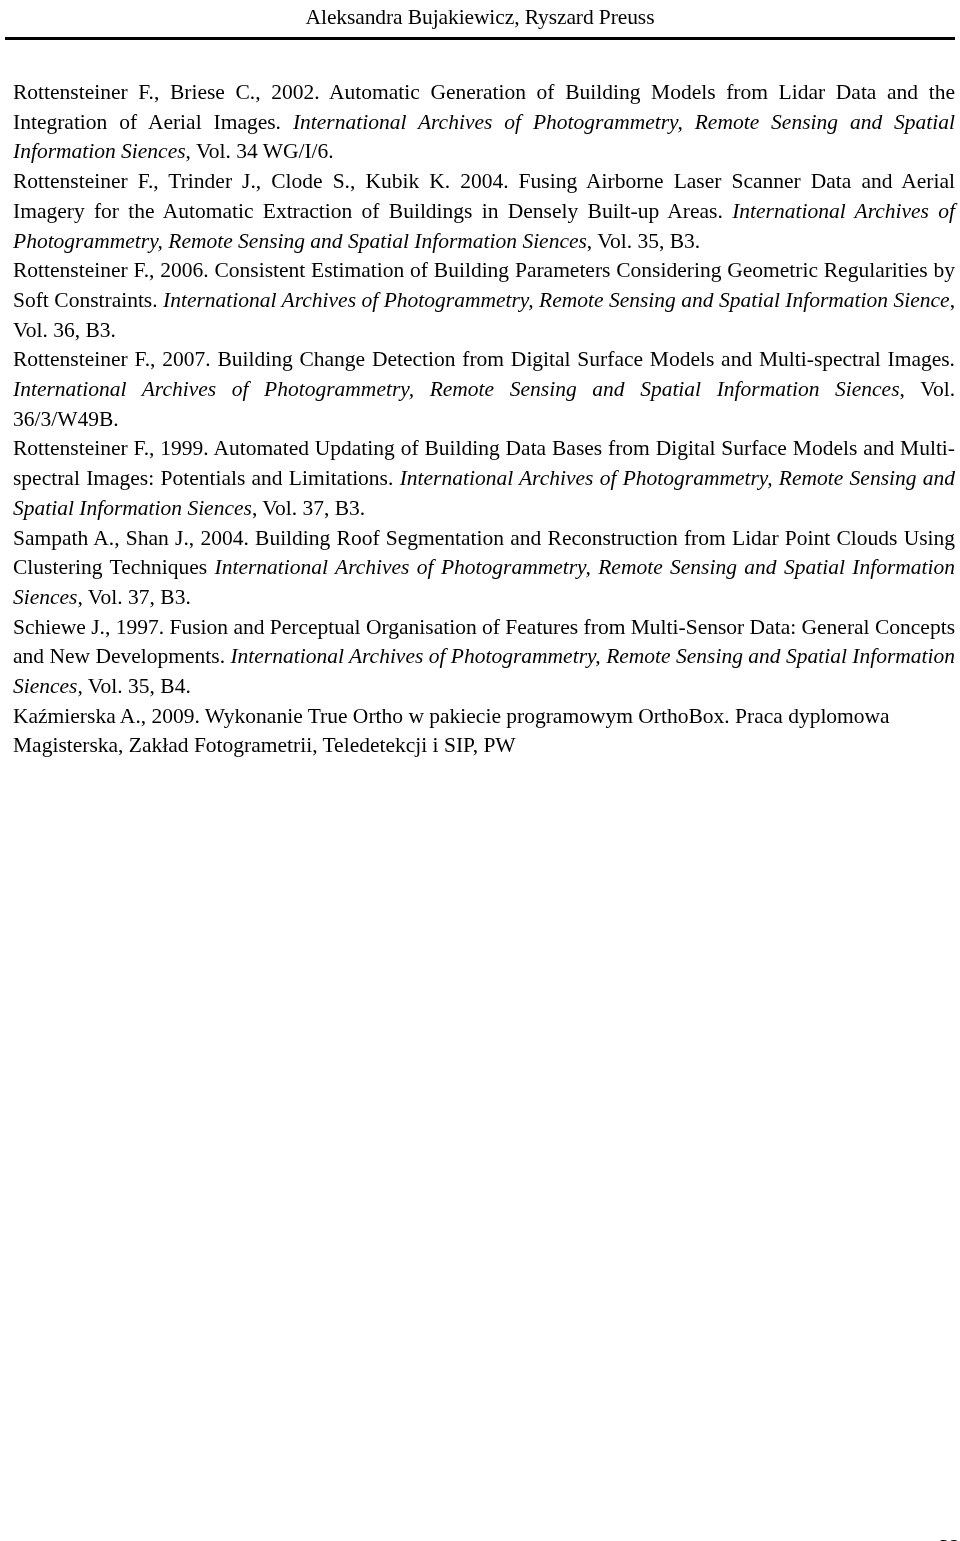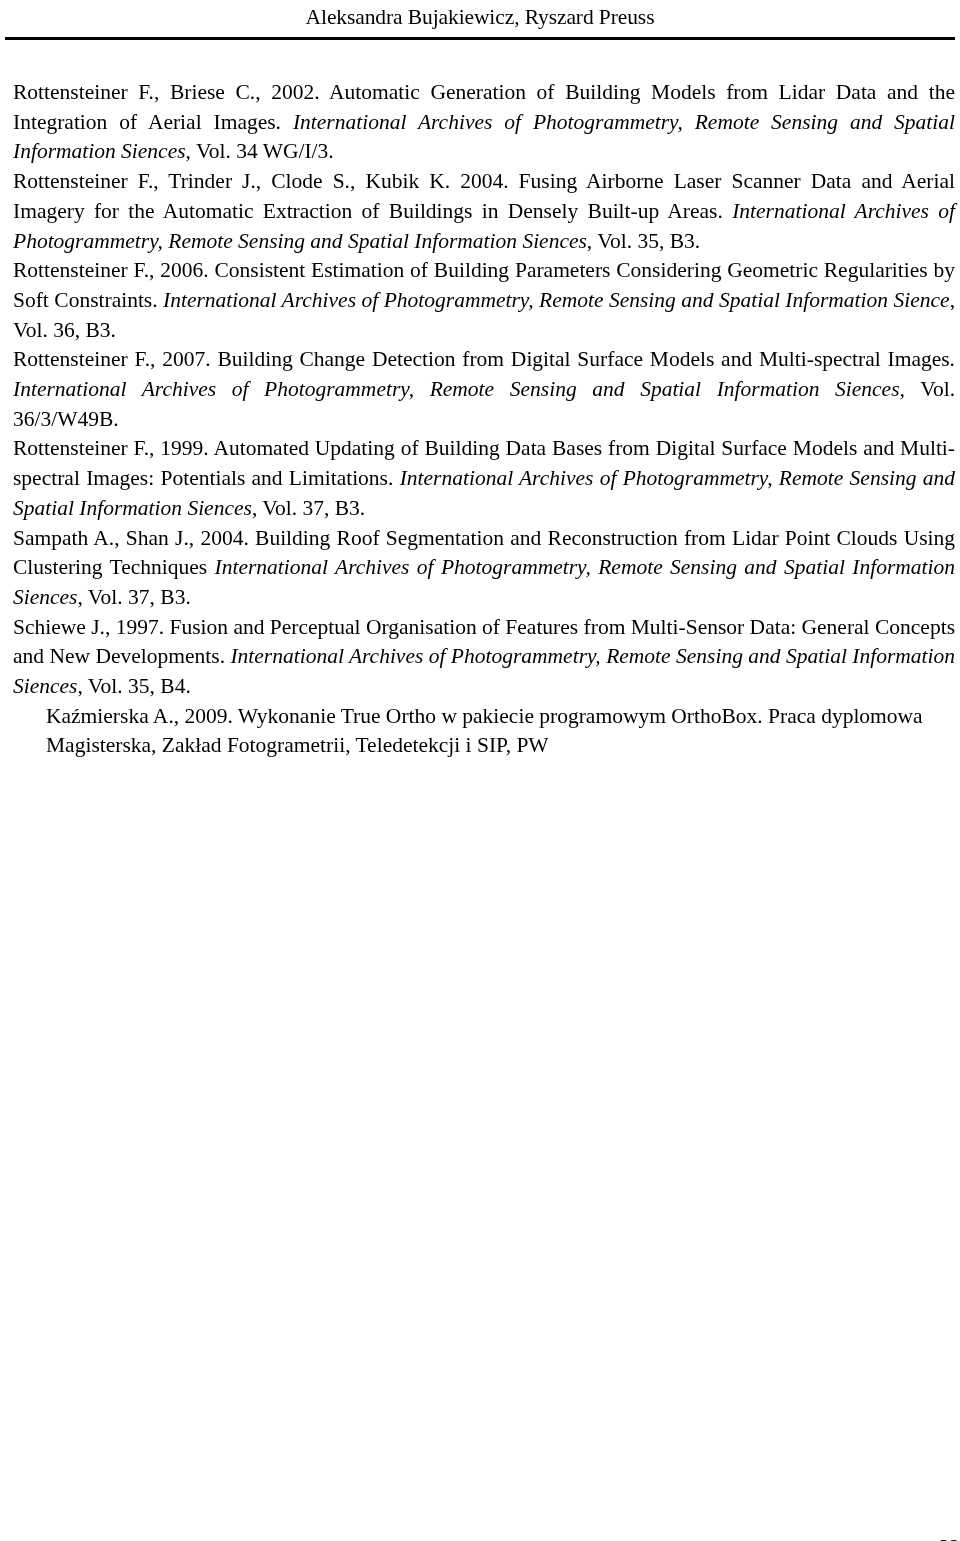--- a/index.html
+++ b/index.html
@@ -60,21 +60,20 @@
 
   .ref {
     margin: 0;
     padding: 0;
     text-align: justify;
     text-indent: 0;
   }
 
   .ref:last-child {
     text-align: left;
-    margin-left: 33px;
   }
 
   
   .it {
     font-style: italic;
   }
 
   
   .page-number {
     position: absolute;
@@ -90,21 +89,21 @@
 </head>
 <body>
 
 <div class="page">
 
   <div class="running-header">Aleksandra Bujakiewicz, Ryszard Preuss</div>
 
   <div class="header-rule"></div>
 
   <div class="references">
-      <p class="ref"><span>Rottensteiner F., Briese C., 2002. Automatic Generation of Building Models from Lidar Data and the Integration of Aerial Images. </span><span class="it">International Archives of Photogrammetry, Remote Sensing and Spatial Information Siences</span><span>, Vol. 34 WG/I/3.</span></p>
+      <p class="ref"><span>Rottensteiner F., Briese C., 2002. Automatic Generation of Building Models from Lidar Data and the Integration of Aerial Images. </span><span class="it">International Archives of Photogrammetry, Remote Sensing and Spatial Information Siences</span><span>, Vol. 34 WG/I/6.</span></p>
       <p class="ref"><span>Rottensteiner F., Trinder J., Clode S., Kubik K. 2004. Fusing Airborne Laser Scanner Data and Aerial Imagery for the Automatic Extraction of Buildings in Densely Built-up Areas. </span><span class="it">International Archives of Photogrammetry, Remote Sensing and Spatial Information Siences</span><span>, Vol. 35, B3.</span></p>
       <p class="ref"><span>Rottensteiner F., 2006. Consistent Estimation of Building Parameters Considering Geometric Regularities by Soft Constraints. </span><span class="it">International Archives of Photogrammetry, Remote Sensing and Spatial Information Sience</span><span>, Vol. 36, B3.</span></p>
       <p class="ref"><span>Rottensteiner F., 2007. Building Change Detection from Digital Surface Models and Multi-spectral Images. </span><span class="it">International Archives of Photogrammetry, Remote Sensing and Spatial Information Siences</span><span>, Vol. 36/3/W49B.</span></p>
       <p class="ref"><span>Rottensteiner F., 1999. Automated Updating of Building Data Bases from Digital Surface Models and Multi-spectral Images: Potentials and Limitations. </span><span class="it">International Archives of Photogrammetry, Remote Sensing and Spatial Information Siences</span><span>, Vol. 37, B3.</span></p>
       <p class="ref"><span>Sampath A., Shan J.,  2004. Building Roof Segmentation and Reconstruction from Lidar Point Clouds Using Clustering Techniques </span><span class="it">International Archives of Photogrammetry, Remote Sensing and Spatial Information Siences</span><span>, Vol. 37, B3.</span></p>
       <p class="ref"><span>Schiewe J., 1997. Fusion and Perceptual Organisation of Features from Multi-Sensor Data: General Concepts and New Developments. </span><span class="it">International Archives of Photogrammetry, Remote Sensing and Spatial Information Siences</span><span>, Vol. 35, B4.</span></p>
       <p class="ref"><span>Kaźmierska A., 2009. Wykonanie True Ortho w pakiecie programowym OrthoBox. Praca dyplomowa Magisterska, Zakład Fotogrametrii, Teledetekcji i SIP, PW</span></p>
     </div>
 
   <div class="page-number">32</div>

